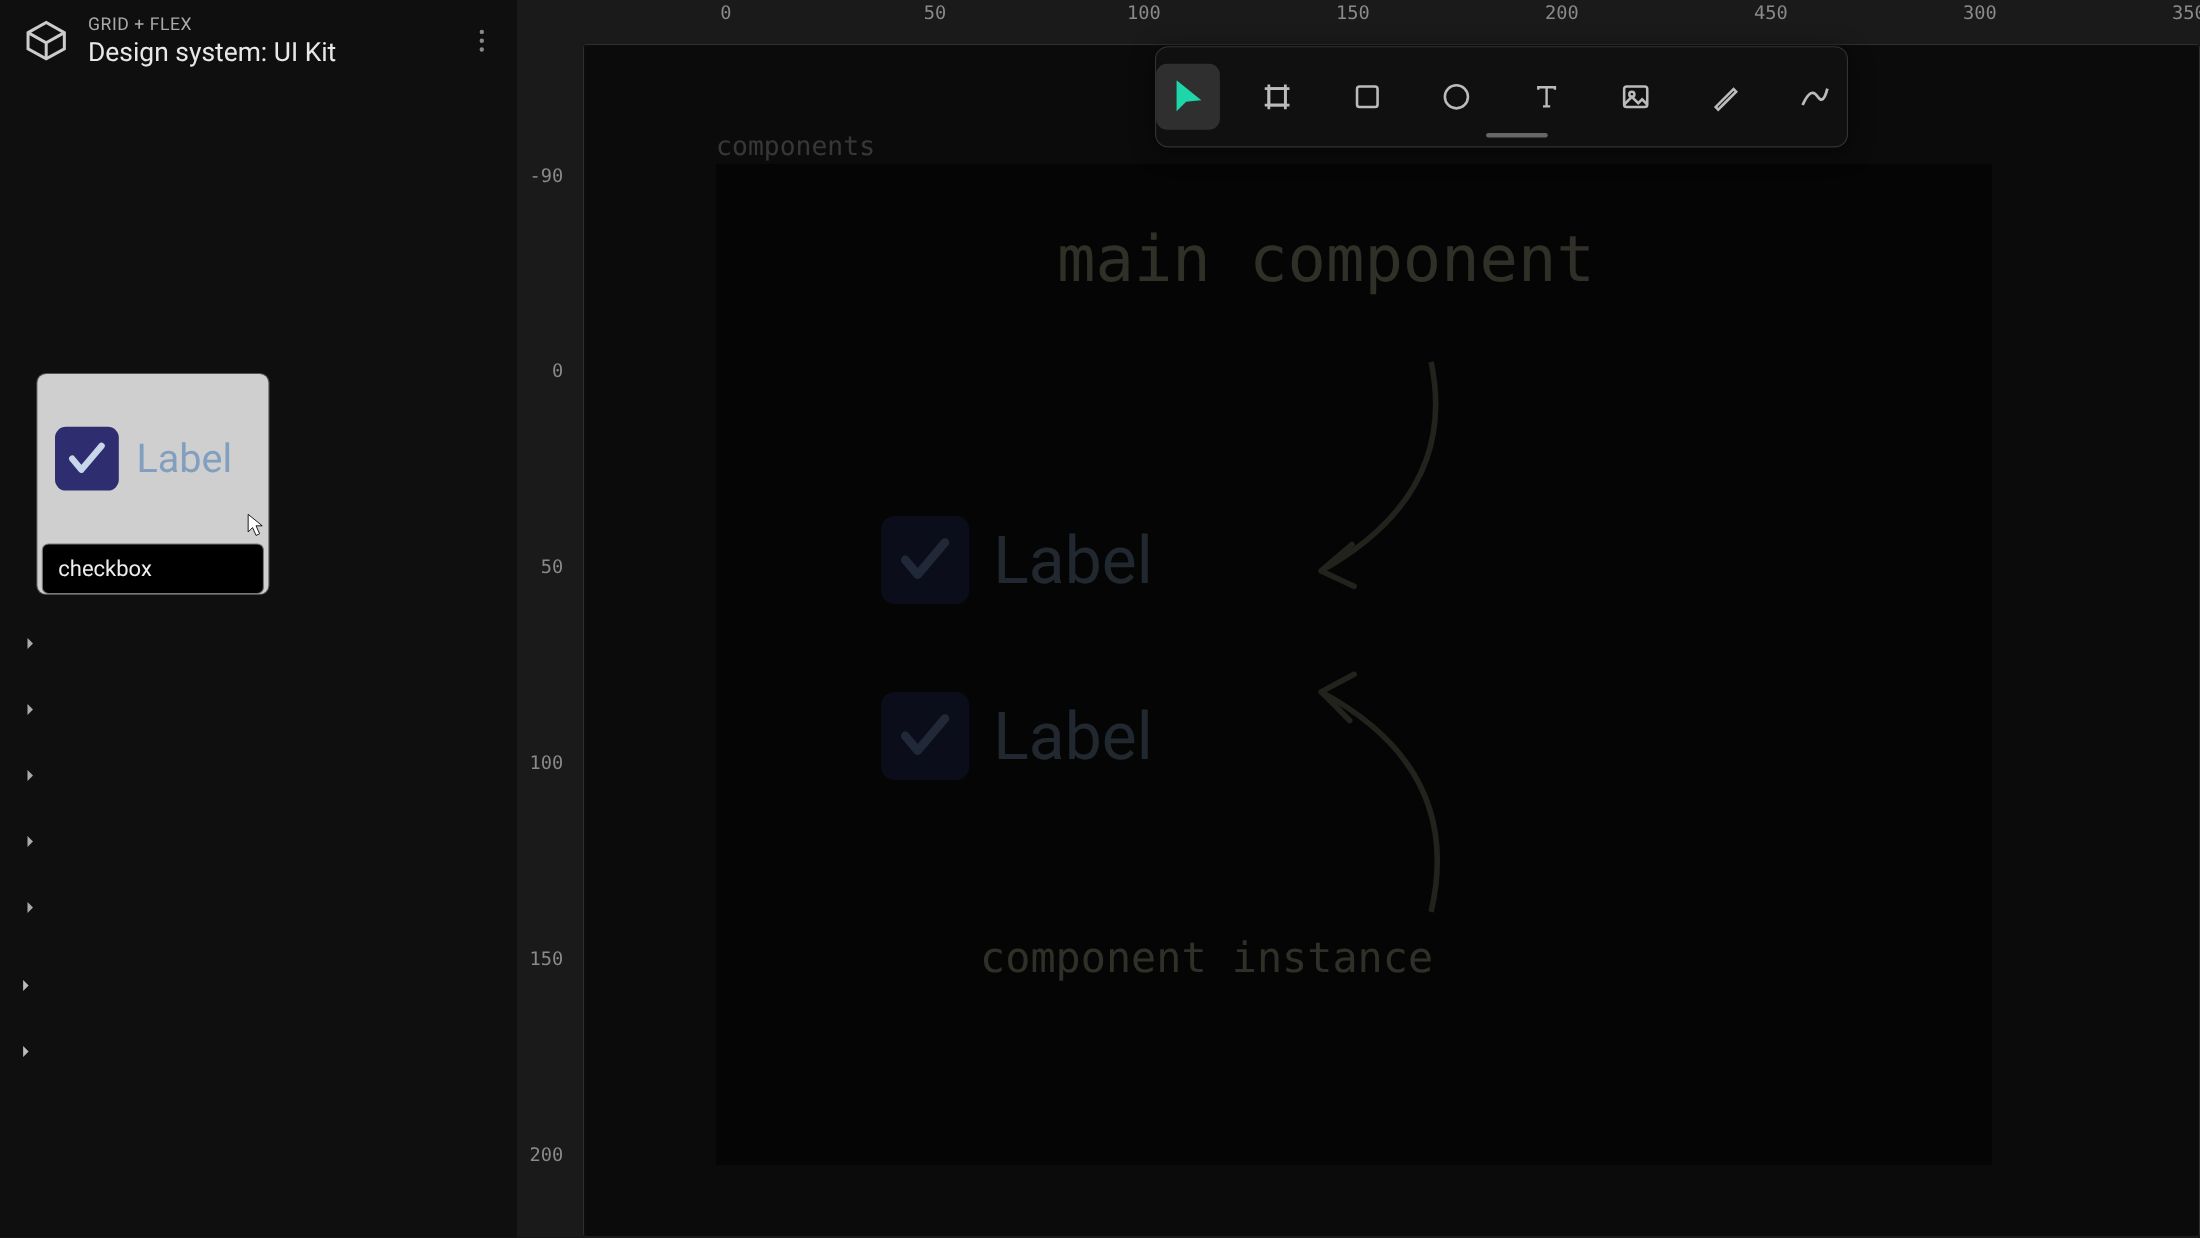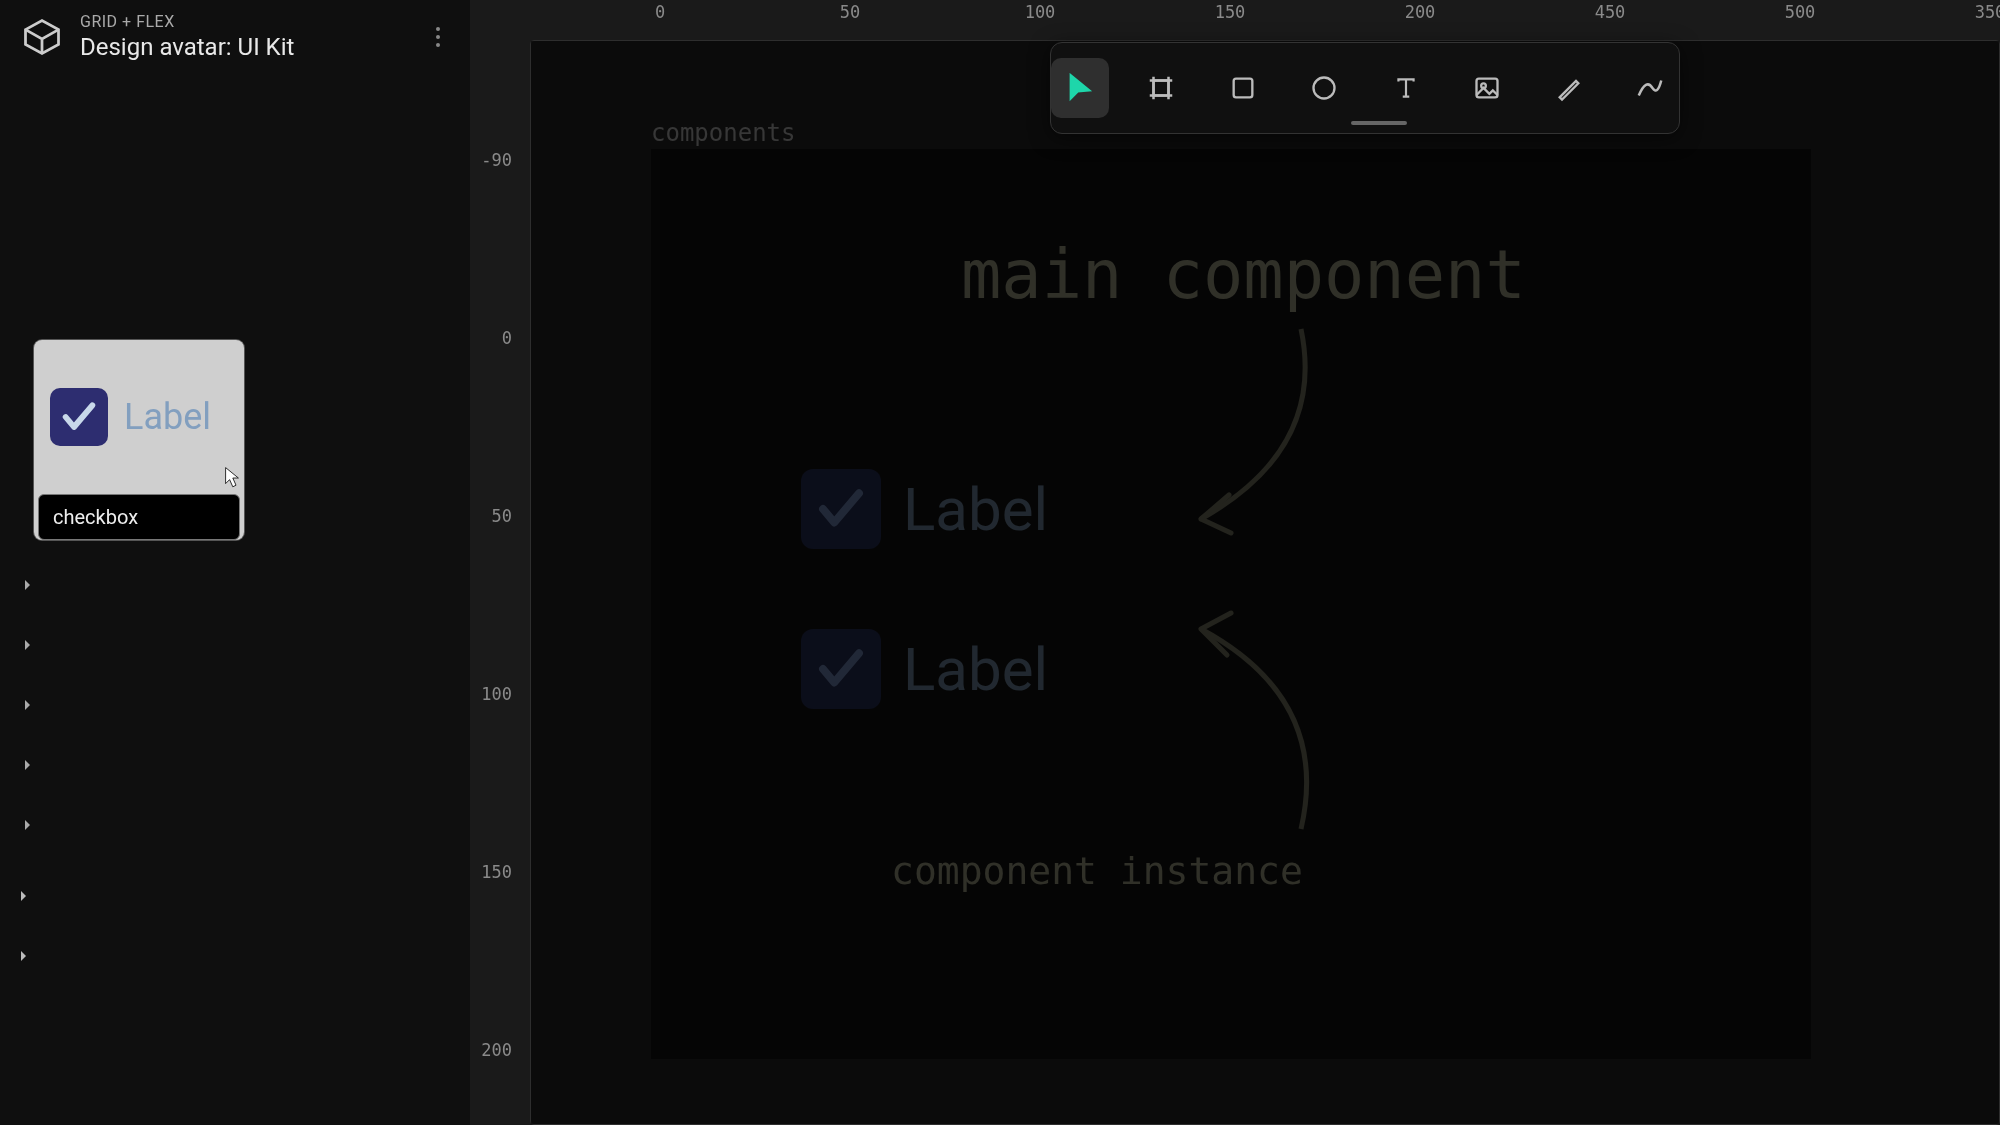--- a/index.html
+++ b/index.html
@@ -318,22 +318,22 @@
     width: 1160px; height: 910px;
     background:#0d0d0d;
   }
 
   .mono {
     font-family: ui-monospace, "SFMono-Regular", Consolas, monospace;
     color:#6a6a5a;
   }
   .heading-main {
     position:absolute;
-    left:310px; top:87px;
-    font-size:67px;
+    left:310px; top:52px;
+    font-size:58px;
   }
   .heading-instance {
     position:absolute;
     left:240px; top:700px;
     font-size:38px;
   }
 
   
   .sample {
     position:absolute;
@@ -396,21 +396,21 @@
 
   <div- class="project-header" style="display:flex;align-items:center;padding:12px 16px 12px 20px;gap:16px;">
     <div class="project-icon">
       <svg viewBox="0 0 24 24" width="44" height="44" fill="none" stroke="currentColor" stroke-width="1.5">
         <path d="M3 8 L12 3 L21 8 L21 16 L12 21 L3 16 Z"></path>
         <path d="M3 8 L12 13 L21 8 M12 13 L12 21"></path>
       </svg>
     </div>
     <div class="project-titles">
       <div class="project-subtitle">GRID + FLEX</div>
-      <div class="project-title">Design avatar: UI Kit</div>
+      <div class="project-title">Design system: UI Kit</div>
     </div>
     <div class="project-menu">
       <svg width="6" height="24" viewBox="0 0 6 24" fill="currentColor">
           <circle cx="3" cy="4" r="2"></circle>
           <circle cx="3" cy="12" r="2"></circle>
           <circle cx="3" cy="20" r="2"></circle>
         </svg>
     </div>
   </div->
   </div>
@@ -606,21 +606,21 @@
     <div class="tick" style="width:190px">
         <span class="tick-label" style="left:190px">150</span>
       </div>
     <div class="tick" style="width:190px">
         <span class="tick-label" style="left:190px">200</span>
       </div>
     <div class="tick" style="width:190px">
         <span class="tick-label" style="left:190px">450</span>
       </div>
     <div class="tick" style="width:190px">
-        <span class="tick-label" style="left:190px">500</span>
+        <span class="tick-label" style="left:190px">300</span>
       </div>
     <div class="tick" style="width:190px">
         <span class="tick-label" style="left:190px">350</span>
       </div>
   </div>
   <div class="ruler-v">
     <span class="tick-label" style="top:130px">-90</span>
     <span class="tick-label" style="top:308px">0</span>
     <span class="tick-label" style="top:486px">50</span>
     <span class="tick-label" style="top:664px">100</span>

